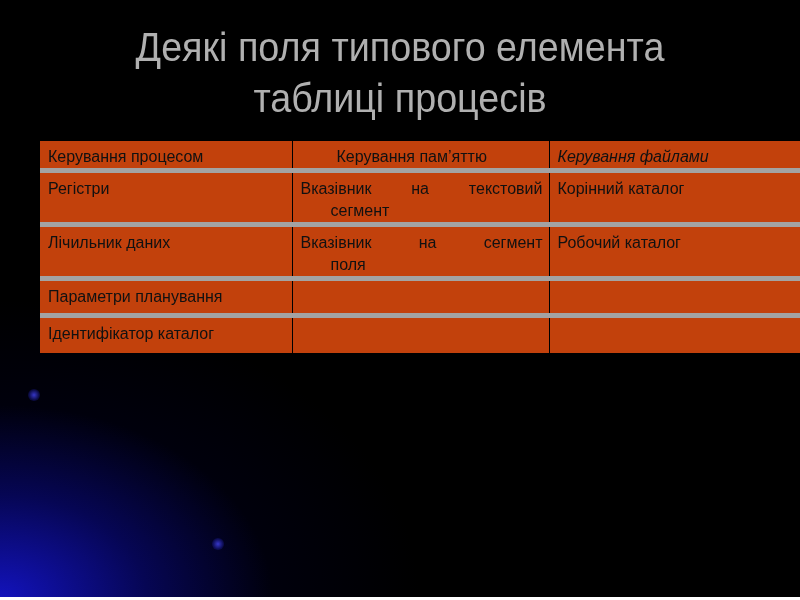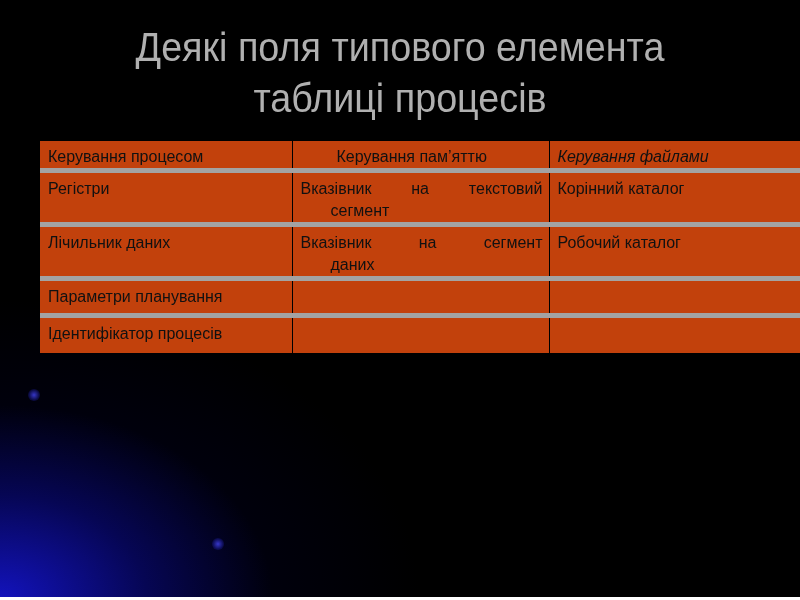--- a/index.html
+++ b/index.html
@@ -82,37 +82,37 @@
       </td>
       <td>
         <span>Корінний каталог</span>
       </td>
     </tr>
 
     <tr class="r-2">
       <td>Лічильник даних</td>
       <td>
         <span class="line1">Вказівник на сегмент</span>
-        <span class="line2">даних</span>
+        <span class="line2">поля</span>
       </td>
       <td>
         <span>Робочий каталог</span>
       </td>
     </tr>
 
 
 
 
 
     <tr class="r-1b">
       <td>Параметри планування</td>
       <td></td>
       <td></td>
     </tr>
 
     <tr class="r-1b">
-      <td>Ідентифікатор процесів</td>
+      <td>Ідентифікатор каталог</td>
       <td></td>
       <td></td>
     </tr>
   </tbody>
     </table>
 </div>
 
 </body></html>

